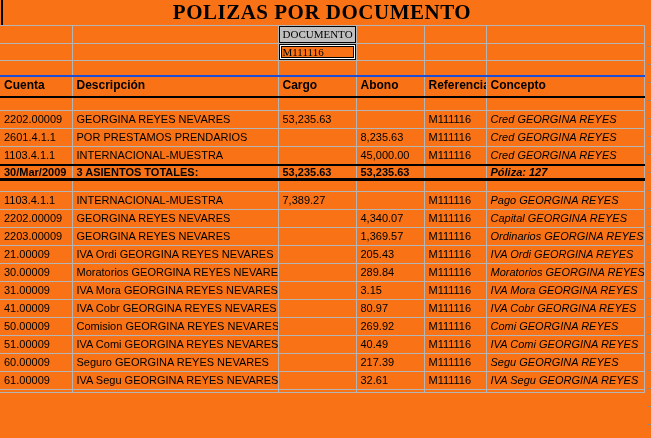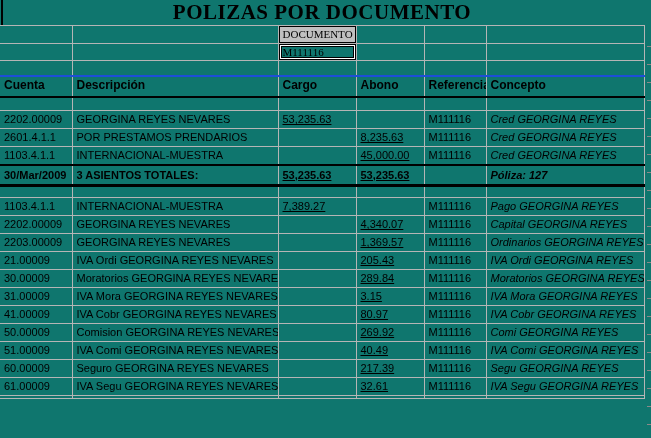--- a/index.html
+++ b/index.html
@@ -9,21 +9,21 @@
   }
   html,body{margin:0;padding:0;}
   body{
     width:651px;height:438px;
     background:#ffffff;
     font-family:"Liberation Sans", sans-serif;
     color:var(--ink);
     overflow:hidden;
     position:relative;
   }
-  .screen{position:absolute;left:0;top:0;width:651px;height:438px;background:#0f766e;}
+  .screen{position:absolute;left:0;top:0;width:651px;height:438px;background:#f97316;}
 
   
   .edge-tick{position:absolute;left:1px;top:0;width:2px;height:26px;background:#000;}
 
   
   .title{
     position:absolute;left:0;top:0;width:644px;height:25px;
     text-align:center;line-height:25px;
     font-family:"Liberation Serif", serif;
     font-weight:bold;font-size:21px;letter-spacing:0.5px;
@@ -42,21 +42,21 @@
     font-size:11px;line-height:1.1;
     overflow:hidden;white-space:nowrap;
     text-align:left;font-weight:normal;
     vertical-align:middle;
   }
   tr.first-row td{border-top:1px solid var(--grid);}
 
   
   td.c-cuenta, th.c-cuenta{padding-left:2px;}
   td.c-desc,  th.c-desc{padding-left:2px;}
-  td.num{text-align:right;padding-right:4px;text-decoration:underline;}
+  td.num{text-align:right;padding-right:4px;}
   td.c-ref{padding-left:4px;}
   td.c-conc{padding-left:7px;font-style:italic;}
 
   
   td.doc-label{
     background:var(--silver);
     box-shadow:inset 0 0 0 1px #000;
     font-family:"Liberation Serif", serif;
     font-size:12px;text-align:center;padding:0 1px;
   }
@@ -179,21 +179,21 @@
     <td class="c-cuenta">1103.4.1.1</td>
     <td class="c-desc">INTERNACIONAL-MUESTRA</td>
     <td class="num"></td>
     <td class="num">45,000.00</td>
     <td class="c-ref">M111116</td>
     <td class="c-conc">Cred GEORGINA REYES</td>
   </tr>
       </tbody>
 
     <tbody>
-      <tr class="tot" style="height:21px">
+      <tr class="tot" style="height:15px">
         <td class="c-cuenta">30/Mar/2009</td>
         <td class="tot-label">3 ASIENTOS TOTALES:</td>
         <td class="num">53,235.63</td>
         <td class="num">53,235.63</td>
         <td></td>
         <td class="c-conc">Póliza: 127</td>
       </tr>
       <tr style="height:12px">
         <td></td>
           <td></td>

